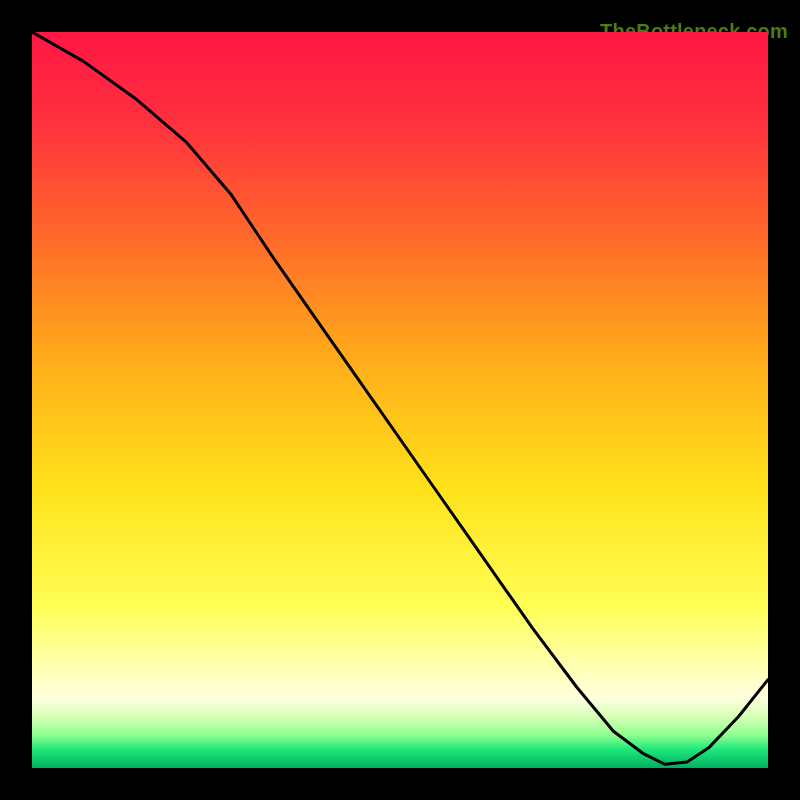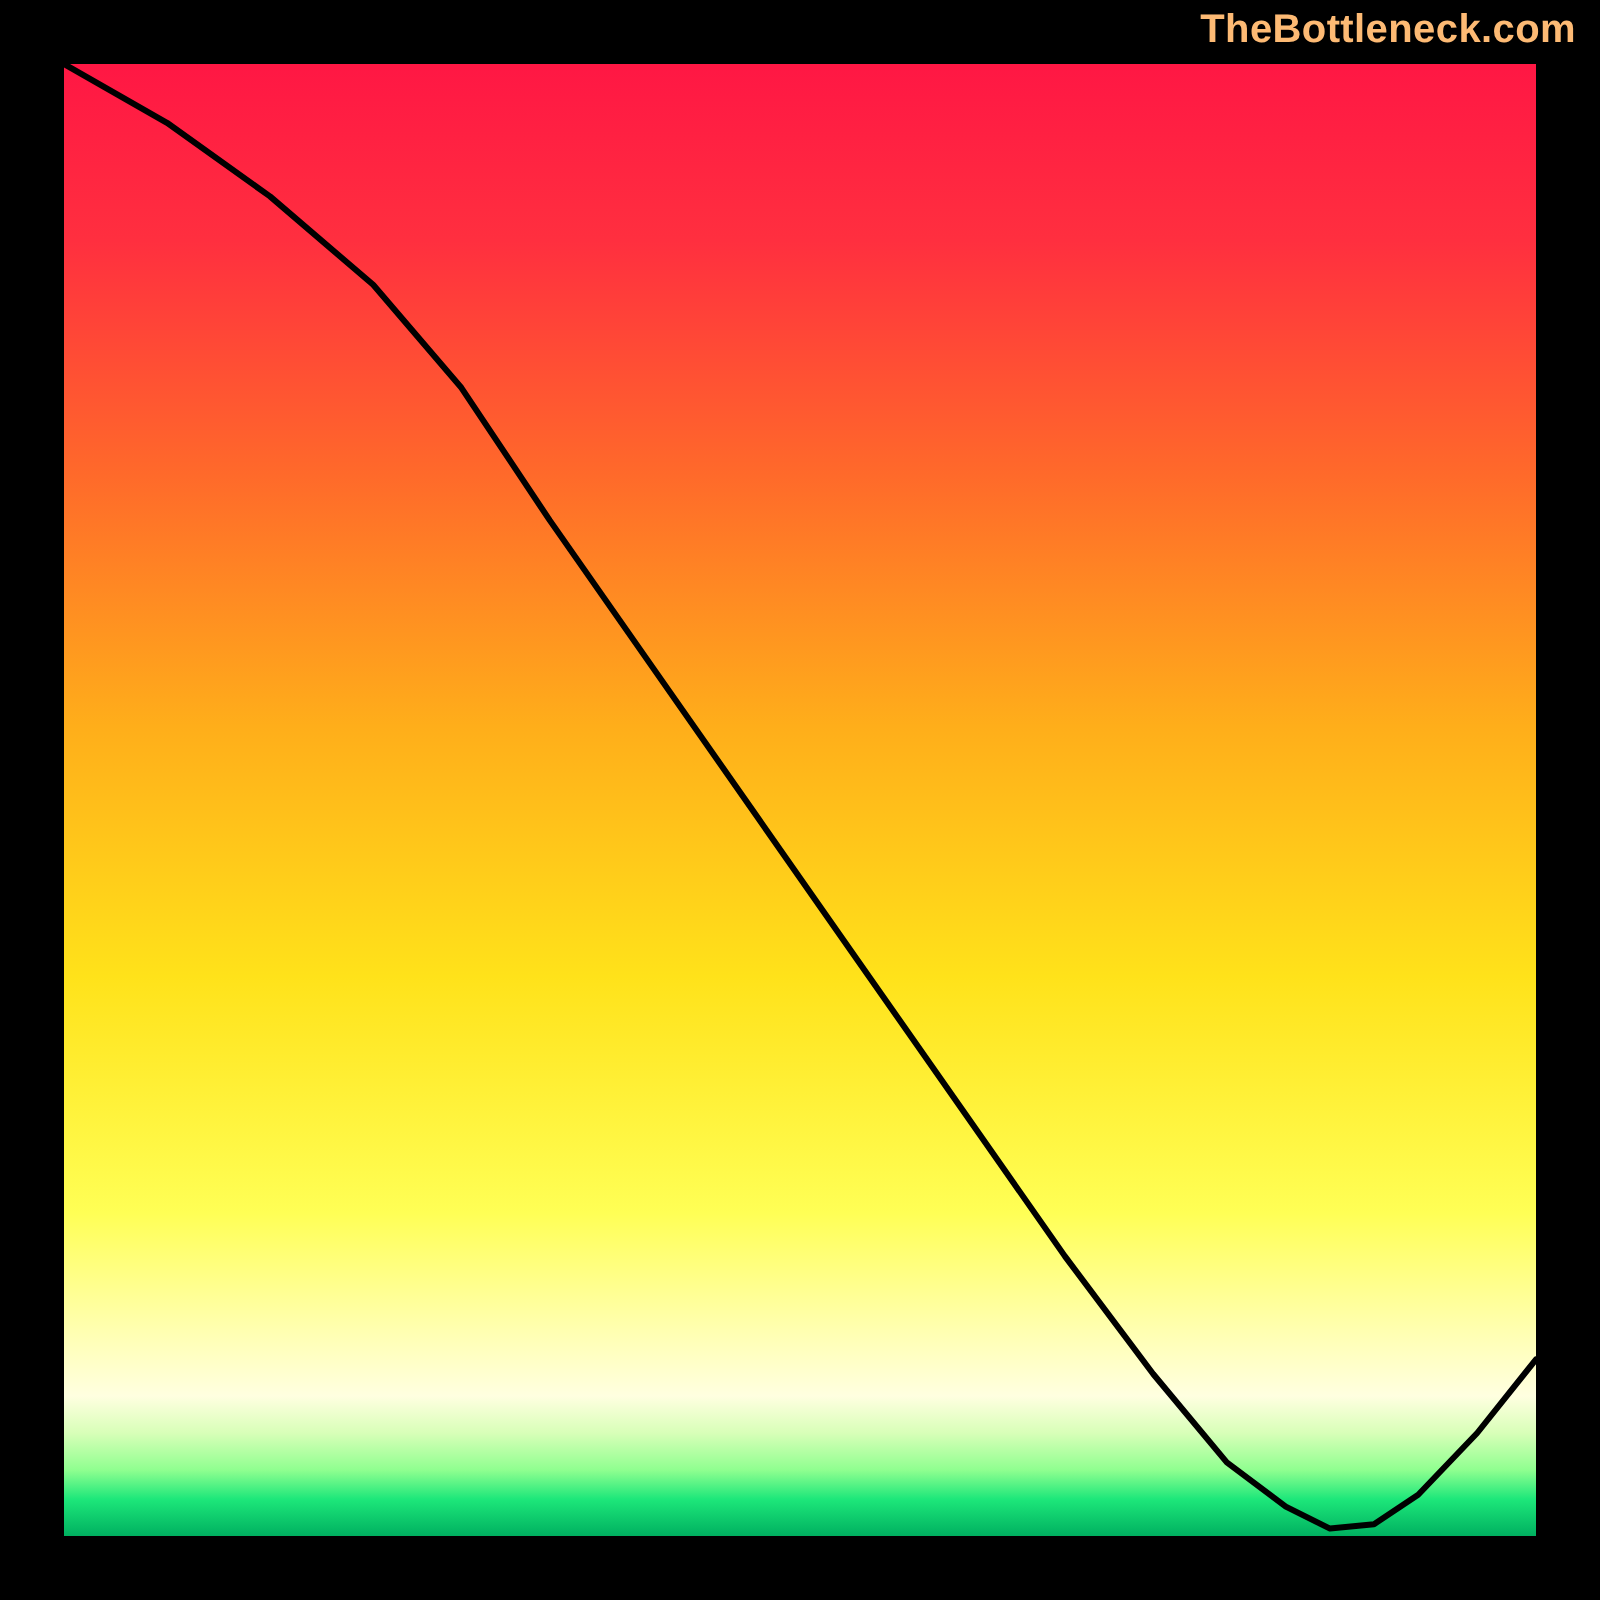--- a/index.html
+++ b/index.html
@@ -12,23 +12,23 @@
     overflow: hidden;
   }
   .frame {
     position: relative;
     width: 800px;
     height: 800px;
     background: #000;
   }
   .watermark {
     position: absolute;
-    top: 4px;
+    top: 20px;
     right: 12px;
-    color: #fdba74;
+    color: #4d7c0f;
     font-size: 20px;
     font-weight: 600;
     letter-spacing: 0.2px;
     user-select: none;
   }
   .plot {
     position: absolute;
     left: 32px;
     top: 32px;
     width: 736px;

